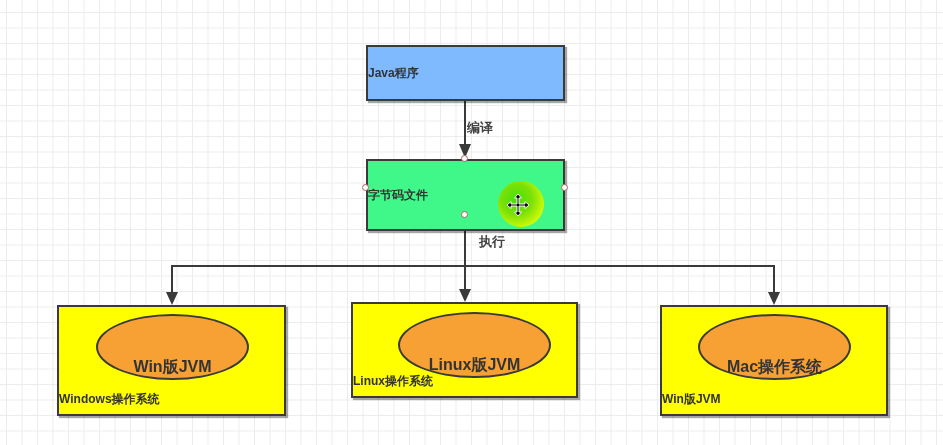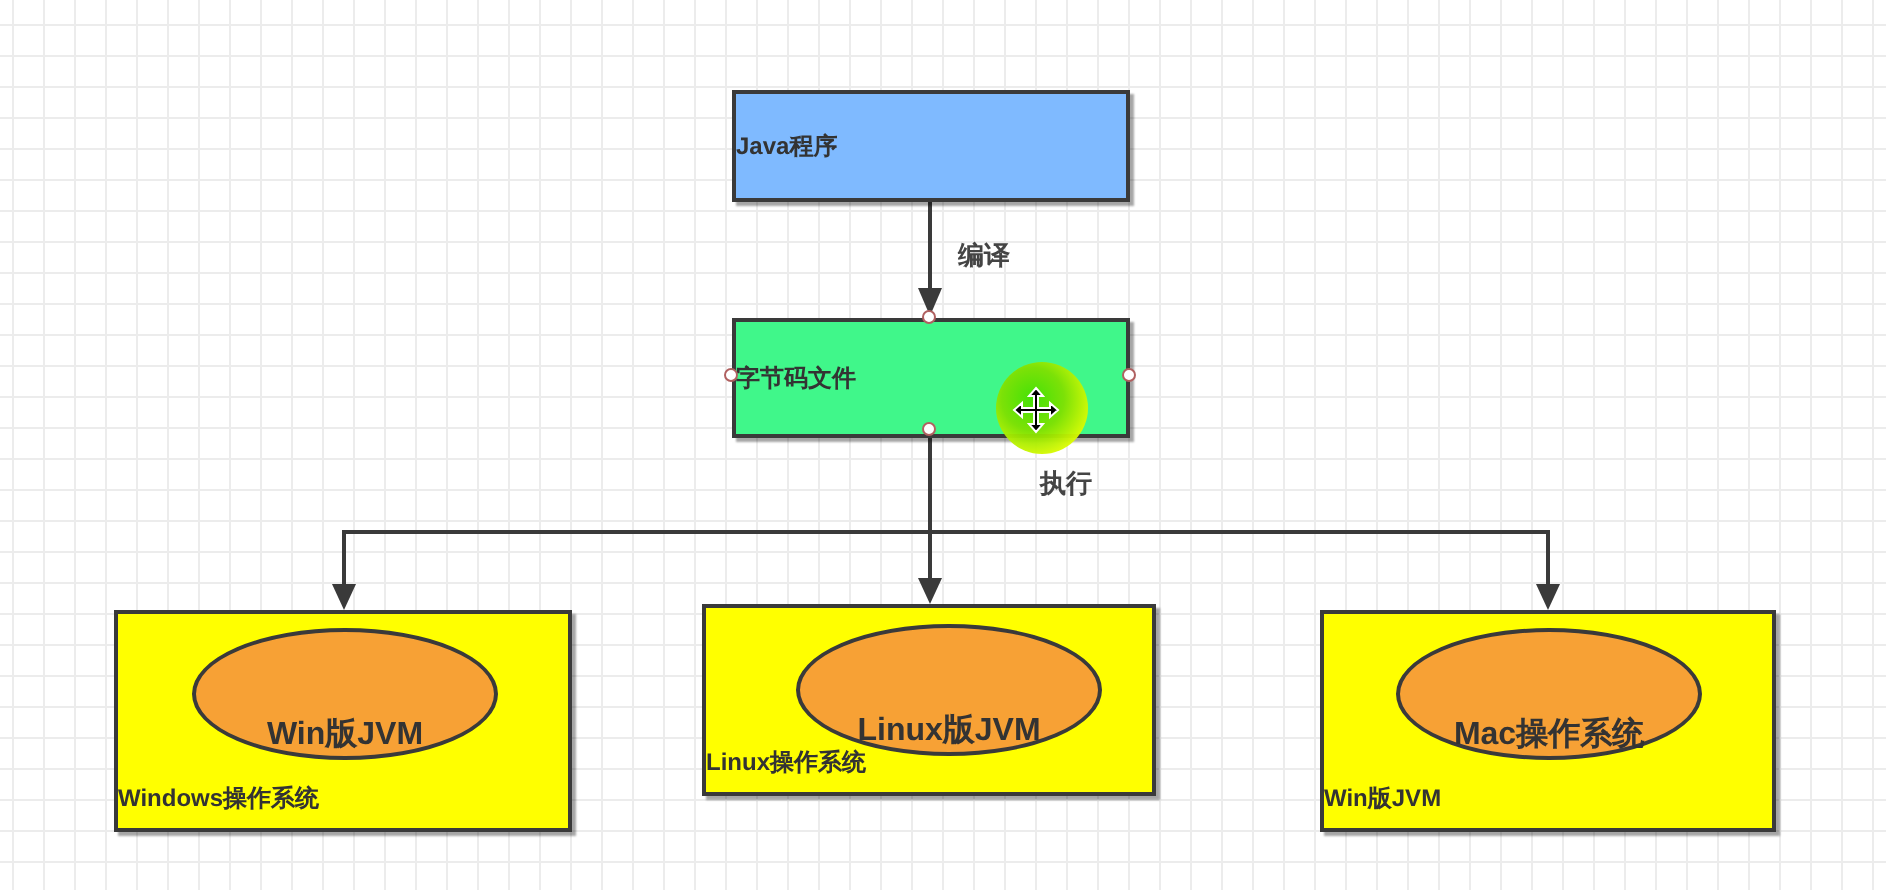--- a/index.html
+++ b/index.html
@@ -14,41 +14,41 @@
       font-family:"Liberation Sans", "DejaVu Sans", sans-serif;
     }
     .node {
       position:absolute; box-sizing:border-box;
       border:2px solid #3a3a3a;
       display:flex; align-items:center; justify-content:flex-start;
       font-weight:bold; color:#333; font-size:12px;
       box-shadow:2px 2px 1px rgba(0,0,0,0.35);
     }
     #java { left:366px; top:45px; width:199px; height:56px; background:#7fbaff; }
-    #bytecode { left:366px; top:159px; width:199px; height:60px; background:#40f78a; }
+    #bytecode { left:366px; top:159px; width:199px; height:72px; background:#40f78a; }
     .os { background:#ffff00; align-items:flex-end; padding-bottom:6px; }
     #os-win { left:57px; top:305px; width:229px; height:111px; }
     #os-linux { left:351px; top:302px; width:227px; height:96px; }
     #os-mac { left:660px; top:305px; width:228px; height:111px; }
     .jvm {
       position:absolute; box-sizing:border-box;
       border:2px solid #3a3a3a; border-radius:50%;
       background:#f7a135;
       display:flex; justify-content:center; align-items:flex-end;
       padding-top:10px;
       font-weight:bold; color:#333; font-size:16px;
     }
     #jvm-win { left:96px; top:314px; width:153px; height:66px; }
     #jvm-linux { left:398px; top:312px; width:153px; height:66px; }
     #jvm-mac { left:698px; top:314px; width:153px; height:66px; }
     .edge-label {
       position:absolute; font-size:13px; font-weight:bold; color:#444;
     }
-    #lbl-compile { left:479px; top:119px; }
-    #lbl-exec { left:479px; top:233px;margin-left:41px; }
+    #lbl-compile { left:467px; top:119px; }
+    #lbl-exec { left:479px; top:233px; }
     svg.wires { position:absolute; left:0; top:0; }
     .handle {
       position:absolute; width:7px; height:7px; border-radius:50%;
       background:#fff; border:1px solid #b06060; box-sizing:border-box;
     }
     .cursor-halo {
       position:absolute; left:498px; top:181px; width:46px; height:46px;
       border-radius:50%;
       background:radial-gradient(circle at 40% 40%, #44e000 0%, #7fe000 40%, #e8ff00 80%, rgba(240,255,0,0.9) 100%);
       opacity:0.95;

